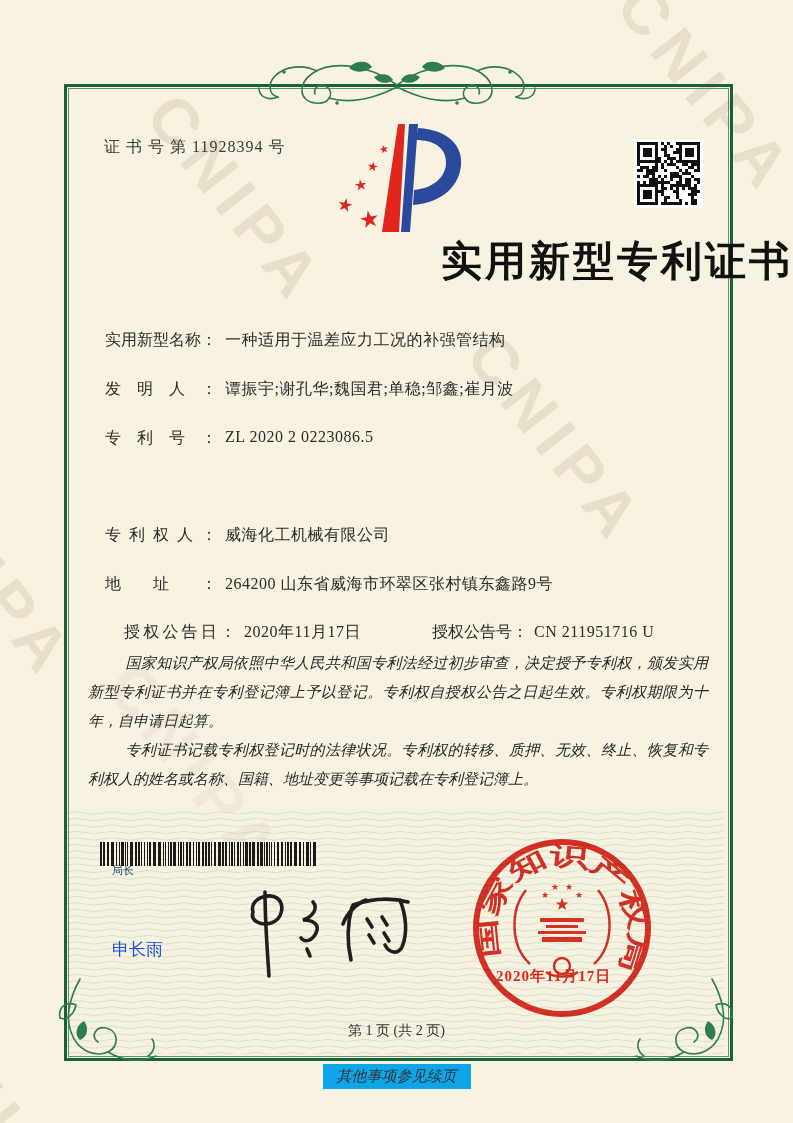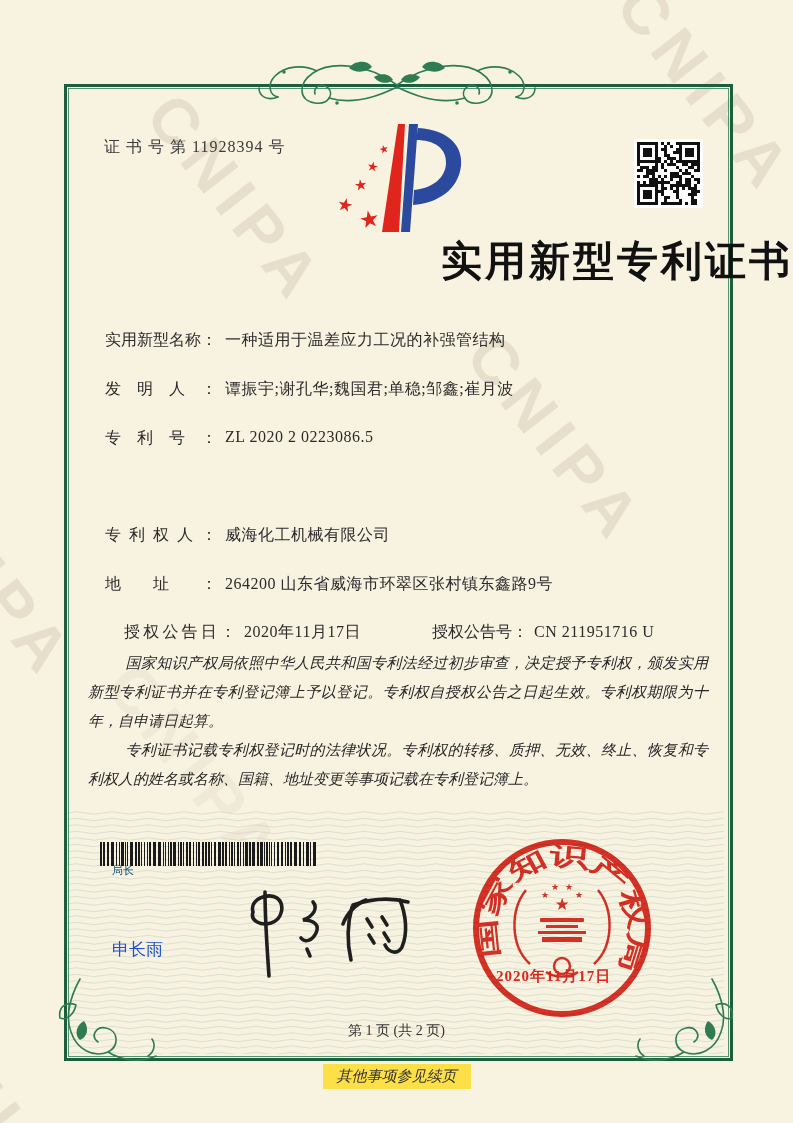--- a/index.html
+++ b/index.html
@@ -61,21 +61,21 @@
   .signature{ position:absolute; left:235px; top:888px; width:200px; height:92px; }
   .signature path{ fill:none; stroke:#1f1f1f; stroke-width:3.6; stroke-linecap:round; }
   .seal{ position:absolute; left:468px; top:834px; width:188px; height:188px; mix-blend-mode:multiply; opacity:.95; }
   .seal-date{
     position:absolute; left:496px; top:967px; width:160px;
     font-size:15px; font-weight:bold; color:#d9281e; letter-spacing:1px;
   }
   .page-no{ position:absolute; left:0; top:1022px; width:100%; text-align:center; font-size:14px; color:#333; }
   .cont-note{ position:absolute; left:0; top:1064px; width:100%; text-align:center; }
   .cont-note span{
-    display:inline-block; background:#fde047; padding:3px 14px;
+    display:inline-block; background:#0ea5e9; padding:3px 14px;
     font-size:15px; font-style:italic; color:#333;
   }
 </style>
 </head>
 <body>
 
 <div class="page">
 
   <span class="wm" style="left:660px; top:-30px;">CNIPA</span>
   <span class="wm" style="left:190px; top:80px;">CNIPA</span>

